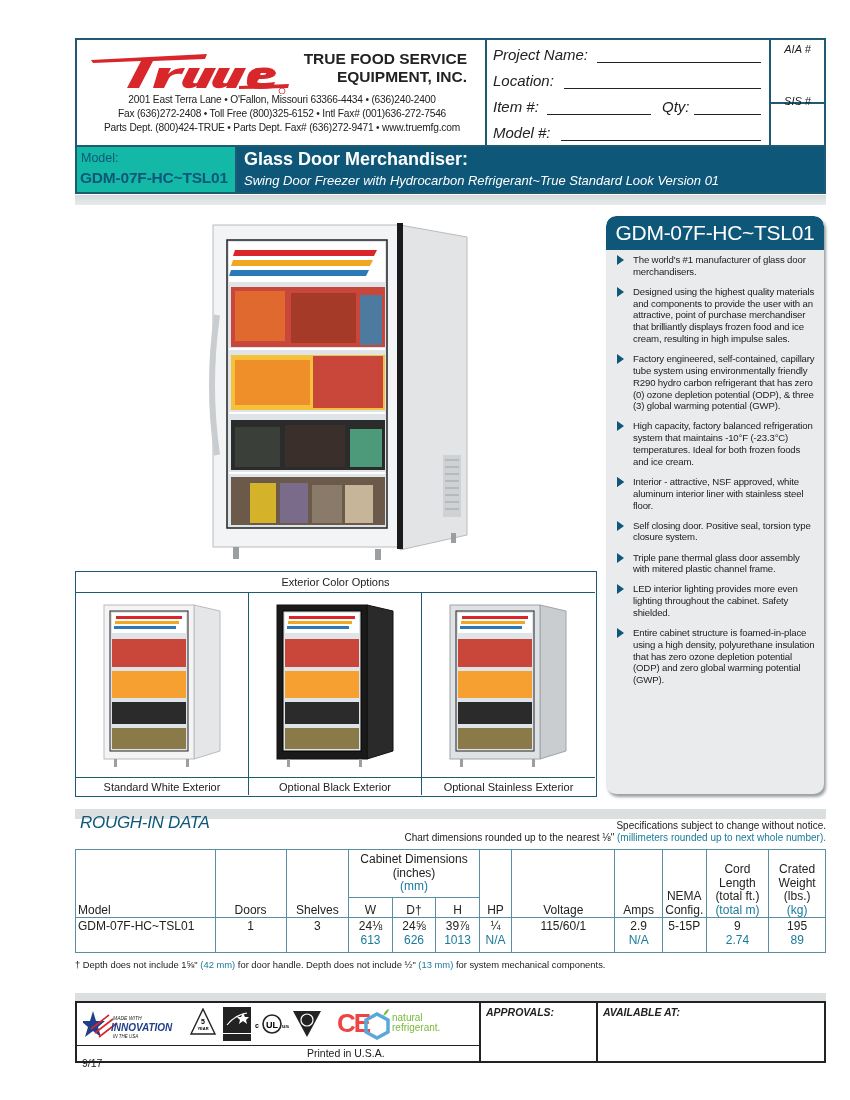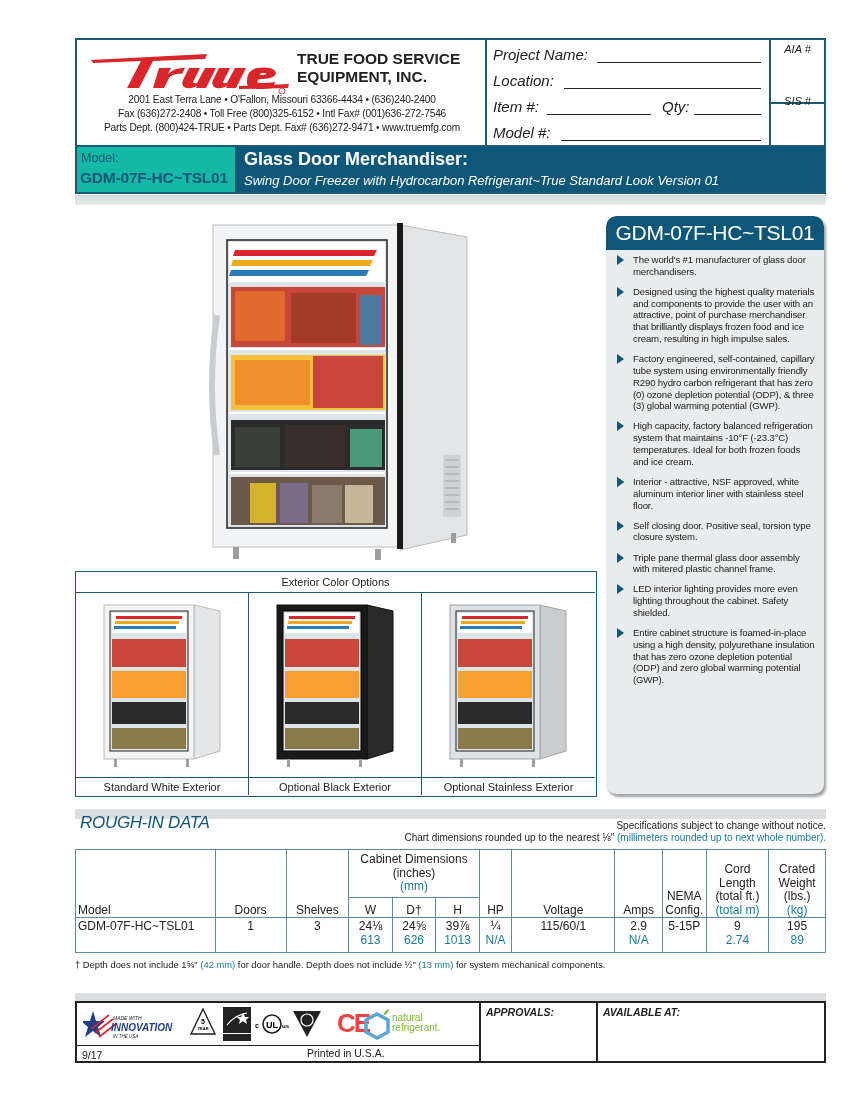--- a/index.html
+++ b/index.html
@@ -5,21 +5,21 @@
   * { box-sizing: border-box; margin: 0; padding: 0; }
   html, body { width: 850px; height: 1100px; background: #ffffff; overflow: hidden; }
   body { font-family: "Liberation Sans", sans-serif; color: #1a1a1a; position: relative; }
 
   .abs { position: absolute; }
 
   
   .header-box { left: 75px; top: 38px; width: 751px; height: 109px; border: 2px solid #1f5a73; background:#fff; }
   .company-area { left: 77px; top: 40px; width: 406px; height: 105px; }
   .logo { left: 12px; top: 6px; width: 200px; height: 48px; }
-  .company-name { left: 220px; top: 10px; width: 170px; text-align: left; font-weight: bold; font-size: 15.5px; line-height: 18px; color: #222; }
+  .company-name { left: 220px; top: 10px; width: 170px; text-align: right; font-weight: bold; font-size: 15.5px; line-height: 18px; color: #222; }
   .addr { left: 2px; width: 406px; text-align: center; font-size: 10.2px; color: #222; letter-spacing: -0.2px; }
   .proj-area { left: 485px; top: 40px; width: 284px; height: 105px; border-left: 2px solid #1f5a73; }
   .proj-line { left: 6px; font-style: italic; font-size: 15px; color: #222; white-space: nowrap; }
   .proj-rule { position: absolute; border-bottom: 1.5px solid #222; height: 1px; }
   .aia-box { left: 769px; top: 40px; width: 55px; height: 64px; border-left: 2px solid #1f5a73; border-bottom: 2px solid #1f5a73; }
   .sis-box { left: 769px; top: 92px; width: 55px; height: 53px; border-left: 2px solid #1f5a73; }
   .small-label { font-style: italic; font-size: 11px; text-align: center; width: 100%; padding-top: 3px; color: #222; }
 
   
   .model-bar { left: 75px; top: 147px; width: 751px; height: 47px; background: #0f5779; border: 2px solid #1f5a73; border-top: none; }
@@ -414,21 +414,21 @@
     <svg class="abs" style="left:286px; top:5px" width="28" height="32" viewBox="0 0 28 32">
       <polygon points="14,6 25,12 25,24 14,30 3,24 3,12" fill="none" stroke="#5aa8d8" stroke-width="3.5"></polygon>
       <path d="M20 8 Q22 2 26 1 Q25 6 20 8 Z" fill="#7ab83a"></path>
     </svg>
     <div class="abs" style="left:315px; top:10px; font-size:10px; line-height:10px; color:#7ab83a">
       <div>natural</div>
       <div>refrigerant.</div>
     </div>
   </div>
   <div class="abs date-area">
-    <div class="abs" style="left:5px; top:3px; font-size:10.5px">9/17</div>
+    <div class="abs" style="left:5px; top:11px; font-size:10.5px">9/17</div>
     <div class="abs" style="left:230px; top:1px; font-size:10.5px">Printed in U.S.A.</div>
   </div>
   <div class="abs approvals">
     <div class="abs foot-label">APPROVALS:</div>
   </div>
   <div class="abs avail">
     <div class="abs foot-label">AVAILABLE AT:</div>
   </div>
 </div>
 

